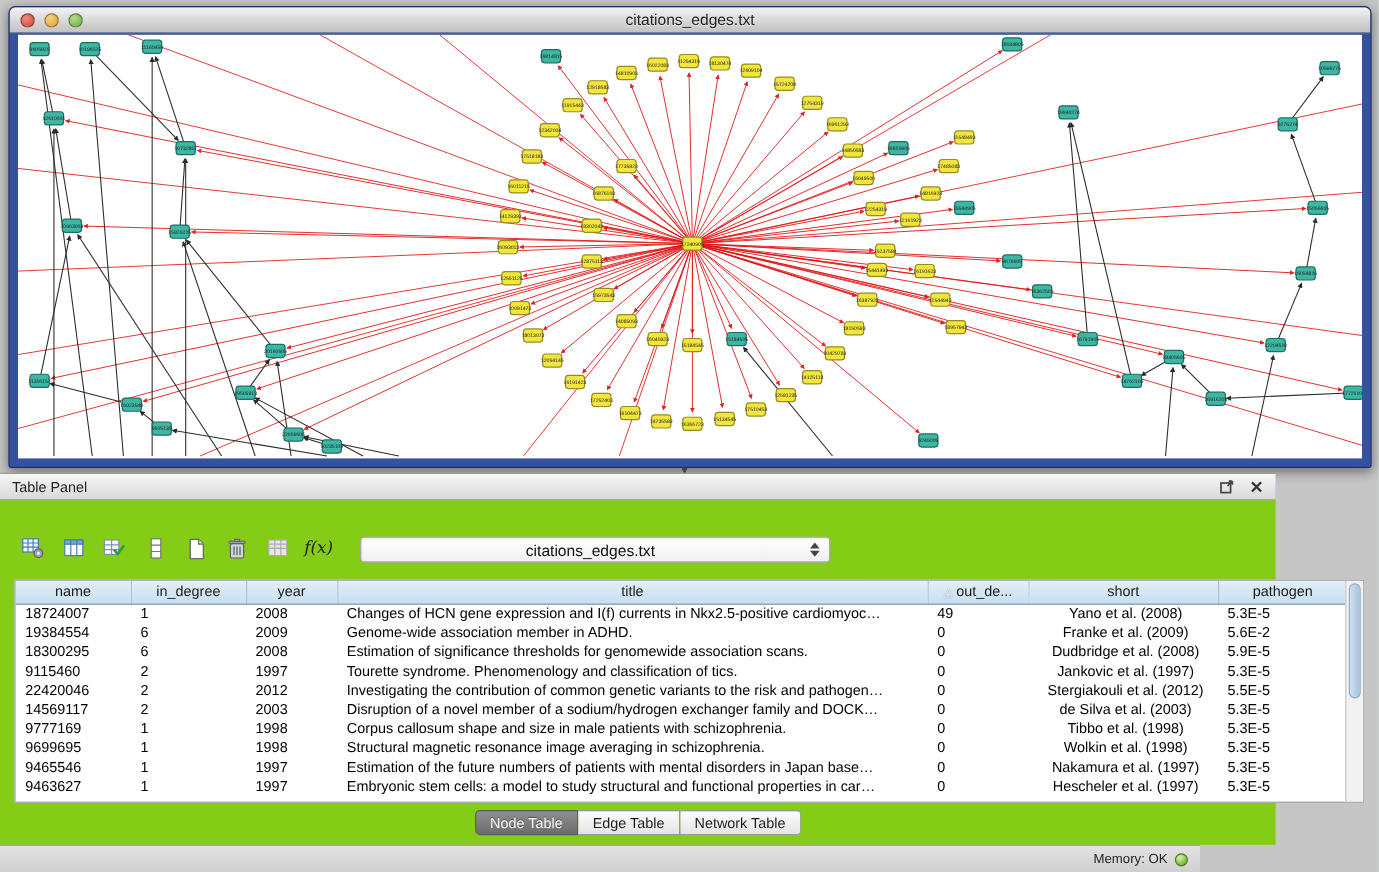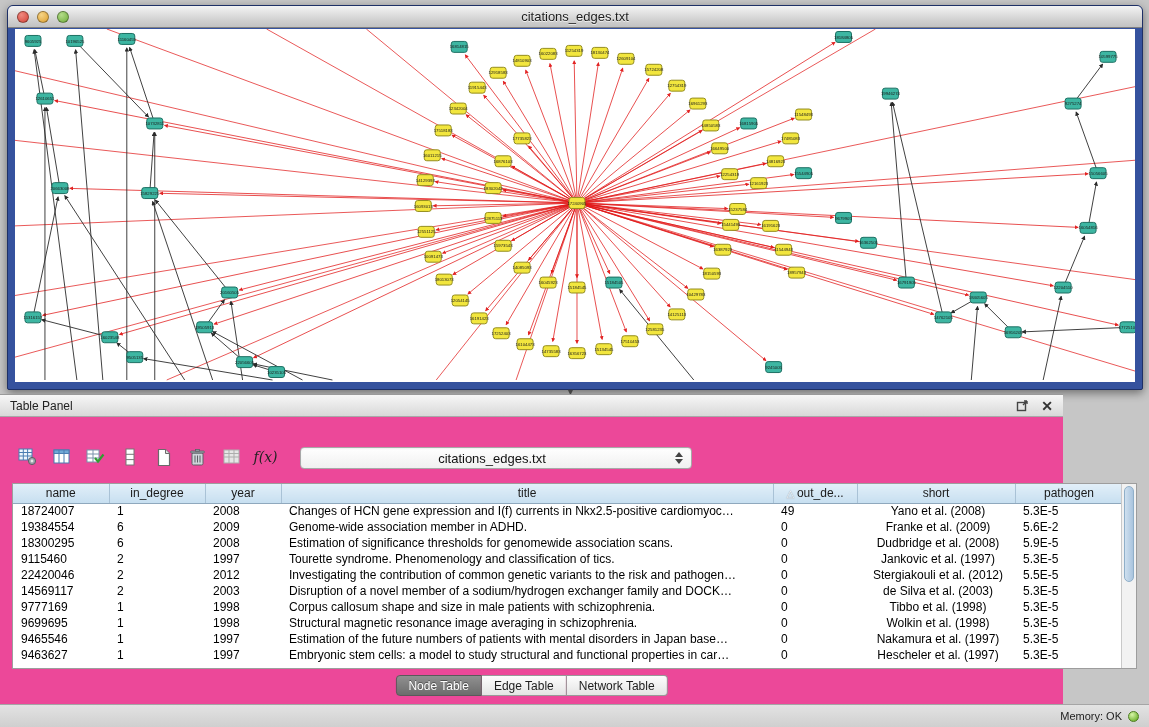--- a/index.html
+++ b/index.html
@@ -19,21 +19,21 @@
   .light.red { background:radial-gradient(circle at 35% 30%, #f0897f, #d44338); }
   .light.yellow { background:radial-gradient(circle at 35% 30%, #f6d487, #dd9f2f); }
   .light.green { background:radial-gradient(circle at 35% 30%, #b4dc8a, #6fae3a); }
   .canvas { position:absolute; left:7px; right:7px; top:23px; bottom:7px; background:#ffffff; overflow:hidden; }
   .canvas svg { display:block; width:100%; height:100%; }
 
   .grip { position:absolute; left:566px; top:387px; font-size:9px; color:#444; }
 
   
   .table-panel { position:absolute; left:0; top:394px; width:1063px; height:310px;
-    background:#ec4899; border-top:1px solid #9a9a9a; }
+    background:#84cc16; border-top:1px solid #9a9a9a; }
   .panel-header { height:22px; background:linear-gradient(#f7f7f7,#d8d8d8); border-bottom:1px solid #a8a8a8;
     display:flex; align-items:center; padding:0 10px; font-size:12px; color:#222; }
   .panel-header .spacer { flex:1; }
   .ph-icon { margin-left:12px; cursor:default; color:#333; display:flex; align-items:center; }
   .close-x { font-size:14px; font-weight:bold; line-height:14px; }
 
   .toolbar { position:absolute; left:14px; top:48px; height:26px; display:flex; align-items:flex-end; gap:7px; }
   .tb-btn { width:27px; height:24px; border:none; background:transparent; display:flex; align-items:center; justify-content:center; }
   .fx { font-family:"DejaVu Serif", serif; font-style:italic; font-size:14px; color:#222; }
   .combo { margin-left:14px; width:392px; height:22px; background:linear-gradient(#ffffff,#f0f0f0);
@@ -59,21 +59,21 @@
   .vthumb { position:absolute; left:2px; right:2px; top:2px; height:96px; border-radius:6px;
     background:linear-gradient(90deg,#cfe0ef,#a9c4de); border:1px solid #8fafc9; }
 
   .tabs { position:absolute; top:280px; left:50%; transform:translateX(-50%); display:flex; }
   .tab { height:21px; padding:0 12px; font-size:12px; color:#1d1d1d;
     background:linear-gradient(#fdfdfd,#e4e4e4); border:1px solid #999; border-left-width:0; }
   .tab:first-child { border-left-width:1px; border-radius:4px 0 0 4px; }
   .tab:last-child { border-radius:0 4px 4px 0; }
   .tab.active { background:linear-gradient(#909090,#6c6c6c); color:#fff; border-color:#5a5a5a; text-shadow:0 -1px 0 rgba(0,0,0,.4); }
 
-  .statusbar { position:absolute; left:0; bottom:0; width:1149px; height:23px;
+  .statusbar { position:absolute; left:0; bottom:0; width:1000px; height:23px;
     background:linear-gradient(#e3e3e3,#cfcfcf); border-top:1px solid #a5a5a5;
     display:flex; justify-content:flex-end; align-items:center; padding-right:10px; font-size:11px; color:#222; }
   .memdot { width:11px; height:11px; border-radius:50%; margin-left:6px;
     background:radial-gradient(circle at 35% 30%, #d7f5a8, #58a313); border:1px solid #4d7d20; }
 </style>
 </head>
 <body>
 
 <div class="desktop">
 

